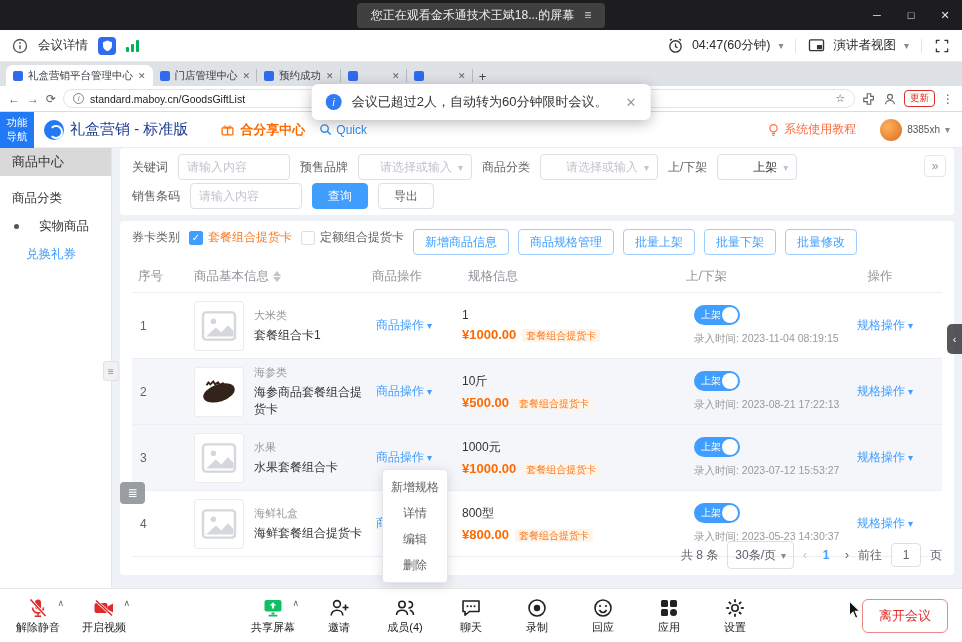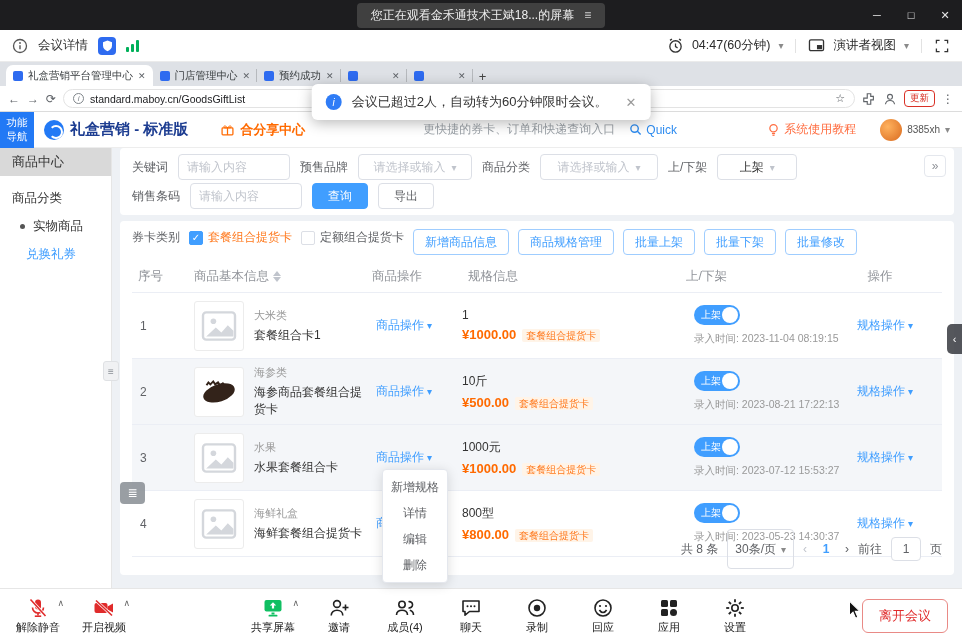--- a/index.html
+++ b/index.html
@@ -47,48 +47,48 @@
          box-shadow:0 3px 14px rgba(0,0,0,.28);display:flex;align-items:center;gap:10px;padding:9px 14px;z-index:60;font-size:13px;color:#333;white-space:nowrap}
   .toast-i{width:16px;height:16px;border-radius:50%;background:#2f7cf6;color:#fff;font-size:10px;display:flex;align-items:center;justify-content:center;font-style:italic;flex:none}
   .toast-x{color:#9a9a9a;font-size:13px;margin-left:8px;cursor:pointer}
 
   
   .appheader{height:36px;background:#fff;display:flex;align-items:center;border-bottom:1px solid #ededed}
   .navsq{width:34px;height:36px;background:#2279f5;color:#fff;font-size:10.5px;display:flex;flex-direction:column;align-items:center;justify-content:center;line-height:1.25;cursor:pointer;flex:none}
   .logo{display:flex;align-items:center;gap:6px;margin-left:10px}
   .logo-ic{width:20px;height:20px;border-radius:50%;background:#2279f5;position:relative;flex:none}
   .logo-ic::after{content:"";position:absolute;left:5px;top:5px;width:10px;height:10px;border-radius:50%;border:2px solid #fff;border-left-color:transparent}
-  .logo-t{font-size:15px;font-weight:bold;color:#1d3d91;white-space:nowrap}
+  .logo-t{font-size:15px;font-weight:normal;color:#1d3d91;white-space:nowrap}
   .share{display:flex;align-items:center;gap:5px;margin-left:32px;color:#ff6a00;font-weight:bold;font-size:13px;cursor:pointer;white-space:nowrap}
   .hint{color:#9aa0a6;font-size:12px;margin-left:118px;white-space:nowrap}
   .quick{color:#2e8cf0;font-size:12px;margin-left:14px;display:flex;gap:4px;align-items:center;cursor:pointer}
   .tutorial{margin-left:auto;color:#ff6e42;font-size:12px;display:flex;gap:4px;align-items:center;cursor:pointer;white-space:nowrap}
   .userbox{display:flex;align-items:center;gap:5px;margin:0 12px 0 24px;cursor:pointer}
   .avatar{width:22px;height:22px;border-radius:50%;background:radial-gradient(circle at 35% 35%,#ffb25e,#d96a1f);flex:none}
   .uname{font-size:10px;color:#555}
 
   
   .workspace{display:flex;height:440px;background:#eef1f5;position:relative}
   .sidebar{width:112px;background:#fff;border-right:1px solid #e6e6e6;flex:none}
   .sb-header{height:28px;background:#d9d9d9;display:flex;align-items:center;padding-left:12px;font-size:13px;color:#333}
   .sb-item{height:28px;display:flex;align-items:center;font-size:12.5px;color:#333;cursor:pointer}
   .sb-item.l1{padding-left:12px;margin-top:8px}
-  .sb-item.l2{padding-left:20px;gap:8px}
+  .sb-item.l2{padding-left:14px;gap:20px}
   .sb-item.l3{padding-left:26px}
   .sb-item.active{color:#409eff}
   .dot{width:5px;height:5px;border-radius:50%;background:#555;flex:none}
 
   .main{flex:1;padding:0 8px;position:relative}
   .filter-card{background:#fff;border-radius:4px;padding:6px 12px;position:relative}
   .frow{display:flex;align-items:center;gap:10px;height:26px}
   .frow + .frow{margin-top:3px}
   .flabel{color:#606266;font-size:12px;white-space:nowrap}
   .inp{height:26px;border:1px solid #dcdfe6;border-radius:4px;background:#fff;padding:0 8px;font-size:12px;color:#333;outline:none;font-family:inherit}
   .inp::placeholder{color:#c0c4cc}
-  .sel{height:26px;border:1px solid #dcdfe6;border-radius:4px;background:#fff;display:flex;align-items:center;justify-content:center;padding:0 8px;font-size:12px;cursor:pointer}
+  .sel{height:26px;border:1px solid #dcdfe6;border-radius:4px;background:#fff;display:flex;align-items:center;justify-content:flex-end;padding:0 8px;font-size:12px;cursor:pointer}
   .sel .ph{color:#c0c4cc}
   .sel .val{color:#333}
   .sel .sc{color:#c0c4cc;font-size:10px;margin-left:6px}
   .btn-primary{height:26px;padding:0 15px;background:#409eff;color:#fff;border-radius:4px;border:1px solid #409eff;font-size:12px;cursor:pointer;font-family:inherit}
   .btn-plain{height:26px;padding:0 15px;background:#fff;color:#606266;border:1px solid #dcdfe6;border-radius:4px;font-size:12px;cursor:pointer;font-family:inherit}
   .btn-outline{height:26px;padding:0 11px;background:#fff;color:#409eff;border:1px solid #9fcdff;border-radius:4px;font-size:12px;cursor:pointer;white-space:nowrap;font-family:inherit}
   .collapse-filters{position:absolute;right:8px;top:7px;width:22px;height:22px;border:1px solid #e4e7ed;border-radius:4px;display:flex;align-items:center;justify-content:center;color:#909399;background:#fff;cursor:pointer;font-size:12px}
 
   .table-card{background:#fff;border-radius:4px;margin-top:6px;padding:8px 12px;position:relative;height:354px}
   .tc-toolbar{display:flex;align-items:flex-start;gap:9px;height:26px}
@@ -121,21 +121,21 @@
   .c-shelf{padding-left:14px}
   .switch{width:46px;height:20px;border-radius:10px;background:#409eff;position:relative;display:flex;align-items:center;color:#fff;font-size:10px;padding-left:7px;cursor:pointer}
   .knob{position:absolute;right:2px;top:2px;width:16px;height:16px;border-radius:50%;background:#fff}
   .rec-time{font-size:10.5px;color:#999;margin-top:7px;white-space:nowrap}
 
   .dropdown{position:absolute;left:262px;top:248px;width:66px;background:#fff;border:1px solid #e4e7ed;border-radius:4px;
             box-shadow:0 2px 12px rgba(0,0,0,.14);z-index:30;padding:4px 0}
   .dd-item{height:26px;display:flex;align-items:center;justify-content:center;color:#606266;font-size:12px;cursor:pointer}
 
   .pager{position:absolute;right:12px;bottom:6px;display:flex;align-items:center;gap:9px;font-size:12px;color:#606266}
-  .psize{height:40px;border:1px solid #dcdfe6;border-radius:4px;display:flex;align-items:center;gap:5px;padding:0 7px;cursor:pointer}
+  .psize{height:28px;border:1px solid #dcdfe6;border-radius:4px;display:flex;align-items:center;gap:5px;padding:0 7px;cursor:pointer}
   .pg-prev{color:#c0c4cc;cursor:default}
   .pg-num{color:#409eff;font-weight:bold;width:20px;text-align:center;cursor:pointer}
   .pg-next{color:#606266;cursor:pointer}
   .goto-inp{width:30px;height:24px;border:1px solid #dcdfe6;border-radius:4px;text-align:center;font-size:12px;color:#606266;outline:none;font-family:inherit}
 
   
   .right-handle{position:absolute;right:0;top:176px;width:15px;height:30px;background:rgba(55,58,64,.85);border-radius:5px 0 0 5px;
                 display:flex;align-items:center;justify-content:center;color:#fff;font-size:11px;cursor:pointer;z-index:20}
   .sb-handle{position:absolute;left:-9px;top:213px;width:16px;height:20px;background:#f0f1f3;border:1px solid #dfe1e4;border-radius:3px;
              display:flex;align-items:center;justify-content:center;color:#8a8f95;font-size:10px;cursor:pointer;z-index:20}
@@ -277,21 +277,20 @@
       <span class="logo-t">礼盒营销 - 标准版</span>
     </div>
     <div class="share">
       <svg width="15" height="15" viewBox="0 0 18 18">
         <rect x="2.5" y="7" width="13" height="8.5" rx="1" fill="none" stroke="#ff6a00" stroke-width="1.5"></rect>
         <line x1="9" y1="7" x2="9" y2="15.5" stroke="#ff6a00" stroke-width="1.5"></line>
         <path d="M9 7C7 3.8 3.8 4.6 4.7 6.3 5.4 7.4 7.6 7 9 7zm0 0c2-3.2 5.2-2.4 4.3-.7C12.6 7.4 10.4 7 9 7z" fill="none" stroke="#ff6a00" stroke-width="1.2"></path>
       </svg>
       <span>合分享中心</span>
     </div>
-    <span class="hint">更快捷的券卡、订单和快递查询入口</span>
     <div class="quick">
       <svg width="13" height="13" viewBox="0 0 14 14">
         <circle cx="6" cy="6" r="4" fill="none" stroke="#2e8cf0" stroke-width="1.5"></circle>
         <line x1="9" y1="9" x2="12.5" y2="12.5" stroke="#2e8cf0" stroke-width="1.5"></line>
       </svg>
       <span>Quick</span>
     </div>
     <div class="tutorial">
       <svg width="13" height="14" viewBox="0 0 14 16">
         <circle cx="7" cy="6" r="4.2" fill="none" stroke="#ff6e42" stroke-width="1.4"></circle>

